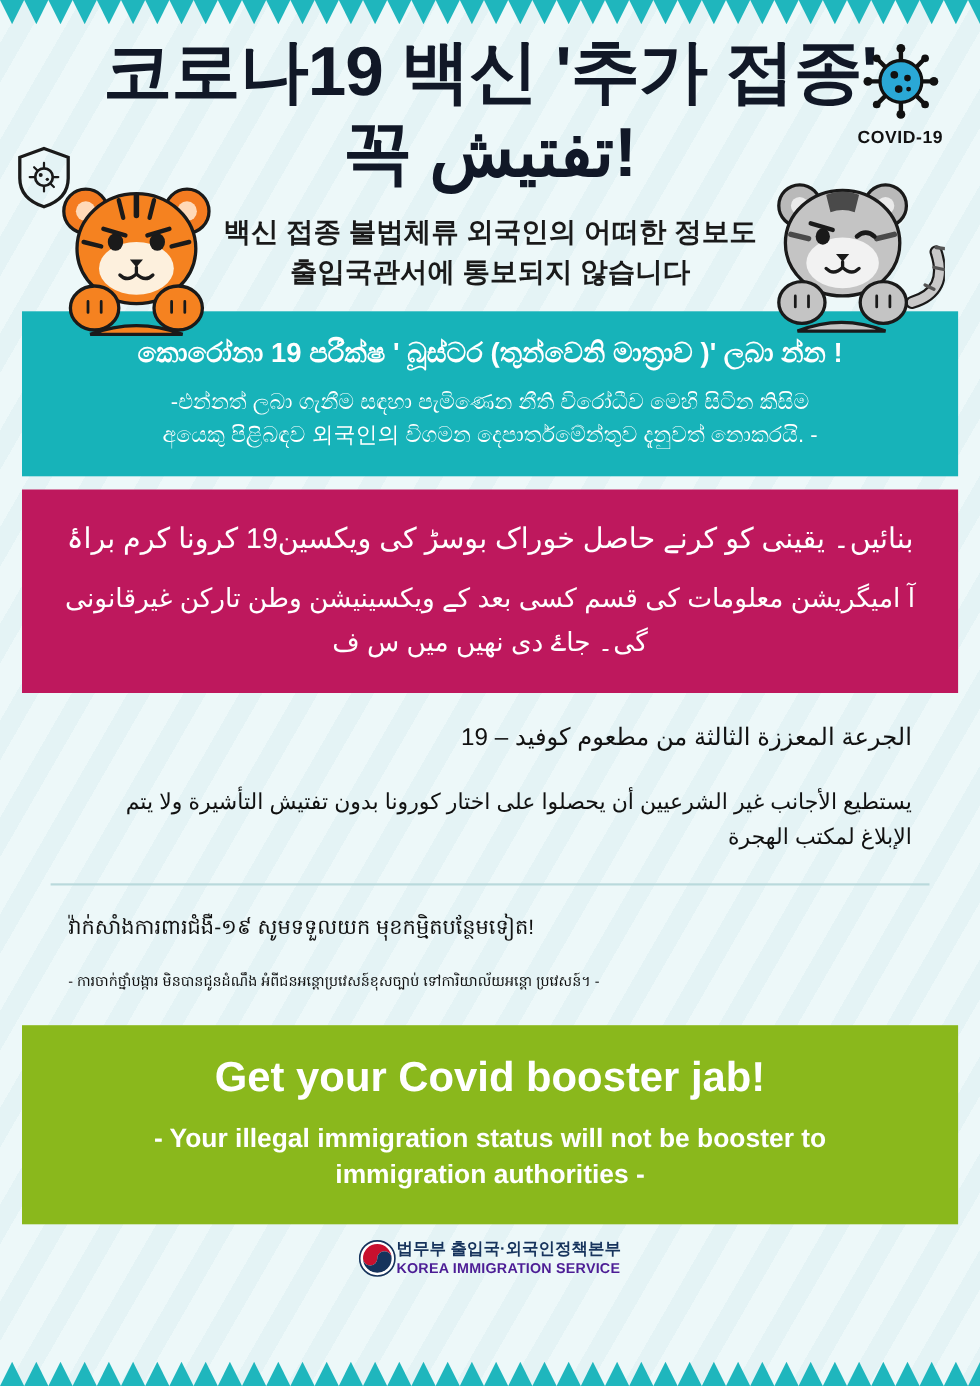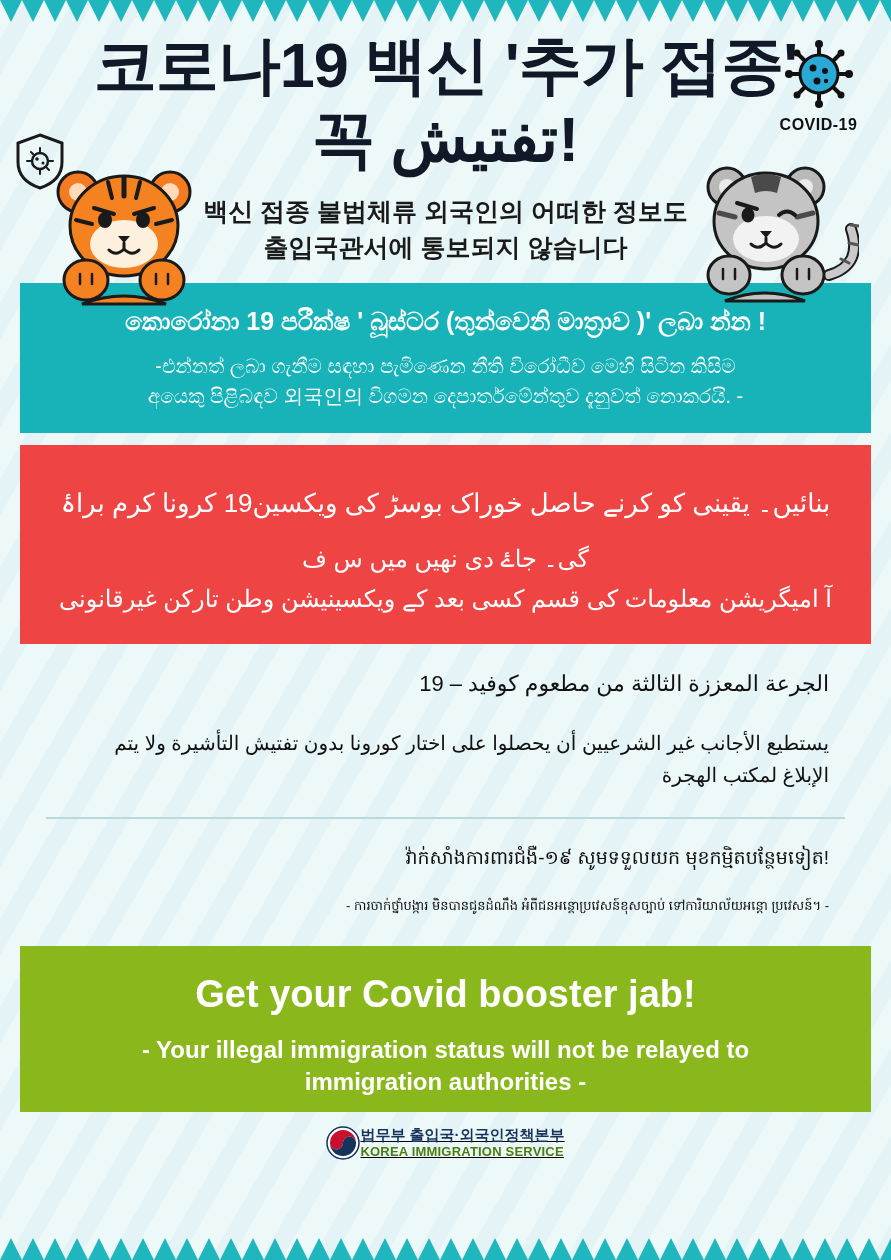--- a/index.html
+++ b/index.html
@@ -138,23 +138,23 @@
     font-size: 25px;
     font-weight: bold;
     line-height: 1.35;
     margin-bottom: 12px;
   }
   .sin-body {
     font-size: 20px;
     line-height: 1.5;
   }
   .block-urdu {
-    background: #ef4444;
+    background: #be185d;
     direction: rtl;
-    padding-top: 38px;
+    padding-top: 24px;
     padding-bottom: 24px;
   }
   .urd-head {
     font-size: 26px;
     line-height: 1.6;
     margin-bottom: 14px;
   }
   .urd-body {
     font-size: 24px;
     line-height: 1.7;
@@ -178,36 +178,36 @@
     margin-left: 47px;
   }
   .divider {
     height: 2px;
     background: #b9d9dc;
     margin: 8px 46px 14px 46px;
   }
   .block-khmer {
     background: transparent;
     color: #111;
-    text-align: right;
+    text-align: left;
     padding: 10px 42px 16px 42px;
   }
   .khm-head {
     font-size: 19px;
     line-height: 1.6;
     margin-bottom: 22px;
   }
   .khm-body {
     font-size: 13px;
     line-height: 1.6;
   }
   .block-english {
     background: #8ab81c;
     padding-top: 26px;
-    padding-bottom: 13px;
+    padding-bottom: 28px;
     margin-top: 14px;
   }
   .eng-head {
     font-size: 38px;
     font-weight: bold;
     line-height: 1.2;
     margin-bottom: 16px;
   }
   .eng-body {
     font-size: 24px;
@@ -215,35 +215,34 @@
     line-height: 1.35;
     padding: 0 20px;
   }
 
   
   .footer {
     margin-top: 14px;
     display: flex;
     align-items: center;
     justify-content: center;
-    text-decoration: underline;
   }
   .footer-text {
     text-align: left;
     line-height: 1.2;
   }
   .footer-ko {
     font-size: 15px;
     font-weight: bold;
     color: #16335c;
   }
   .footer-en {
     font-size: 13px;
     font-weight: bold;
-    color: #4d7c0f;
+    color: #4c1d95;
     letter-spacing: 0.2px;
   }
 </style>
 </head>
 <body>
 
 <div class="bg-stripes"></div>
 
 <div class="poster">
 
@@ -422,39 +421,39 @@
   </div>
 
   <div class="block block-sinhala">
     <div class="sin-head">කොරෝනා 19 පරීක්ෂ ' බූස්ටර (තුන්වෙනි මාත්‍රාව )' ලබා න්න !</div>
     <div class="sin-body">-එන්නත් ලබා ගැනීම සඳහා පැමිණෙන නීති විරෝධීව මෙහි සිටින කිසිම</div>
     <div class="sin-body">අයෙකු පිළිබඳව 외국인의 විගමන දෙපාර්තමේන්තුව දැනුවත් නොකරයි.  -</div>
   </div>
 
   <div class="block block-urdu">
     <div class="urd-head">بنائیں۔ یقینی کو  کرنے حاصل خوراک بوسڑ کی ویکسین19 کرونا کرم براۂ</div>
+    <div class="urd-body">آ امیگریشن  معلومات کی قسم کسی بعد کے ویکسینیشن وطن تارکن غیرقانونی</div>
     <div class="urd-body">گی۔ جاۓ دی  نھیں میں س ف</div>
-    <div class="urd-body">آ امیگریشن  معلومات کی قسم کسی بعد کے ویکسینیشن وطن تارکن غیرقانونی</div>
   </div>
 
   <div class="block block-arabic">
     <div class="ara-head">الجرعة المعززة الثالثة من مطعوم كوفيد – 19</div>
     <div class="ara-body">يستطيع الأجانب غير الشرعيين أن يحصلوا على اختار كورونا بدون تفتيش التأشيرة ولا يتم الإبلاغ لمكتب الهجرة</div>
   </div>
 
   <div class="divider"></div>
 
   <div class="block block-khmer">
     <div class="khm-head">វ៉ាក់សាំងការពារជំងឺ-១៩ សូមទទួលយក មុខកម្មិតបន្ថែមទៀត!</div>
     <div class="khm-body">- ការចាក់ថ្នាំបង្ការ មិនបានជូនដំណឹង អំពីជនអន្តោប្រវេសន៍ខុសច្បាប់ ទៅការិយាល័យអន្តោ ប្រវេសន៍។ -</div>
   </div>
 
   <div class="block block-english">
     <div class="eng-head">Get your Covid booster jab!</div>
-    <div class="eng-body">- Your illegal immigration status will not be relayed to</div>
+    <div class="eng-body">- Your illegal immigration status will not be booster to</div>
     <div class="eng-body">immigration authorities -</div>
   </div>
 
   <div class="footer">
     <svg width="34" height="34" viewBox="0 0 34 34">
       <circle cx="17" cy="17" r="16" fill="#ffffff" stroke="#16335c" stroke-width="1.5"></circle>
       <path d="M4 17 a13 13 0 0 1 26 0 a6.5 6.5 0 0 0 -13 0 a6.5 6.5 0 0 1 -13 0 z" fill="#c8102e"></path>
       <path d="M30 17 a13 13 0 0 1 -26 0 a6.5 6.5 0 0 0 13 0 a6.5 6.5 0 0 1 13 0 z" fill="#16335c"></path>
     </svg>
     <div class="footer-text">

